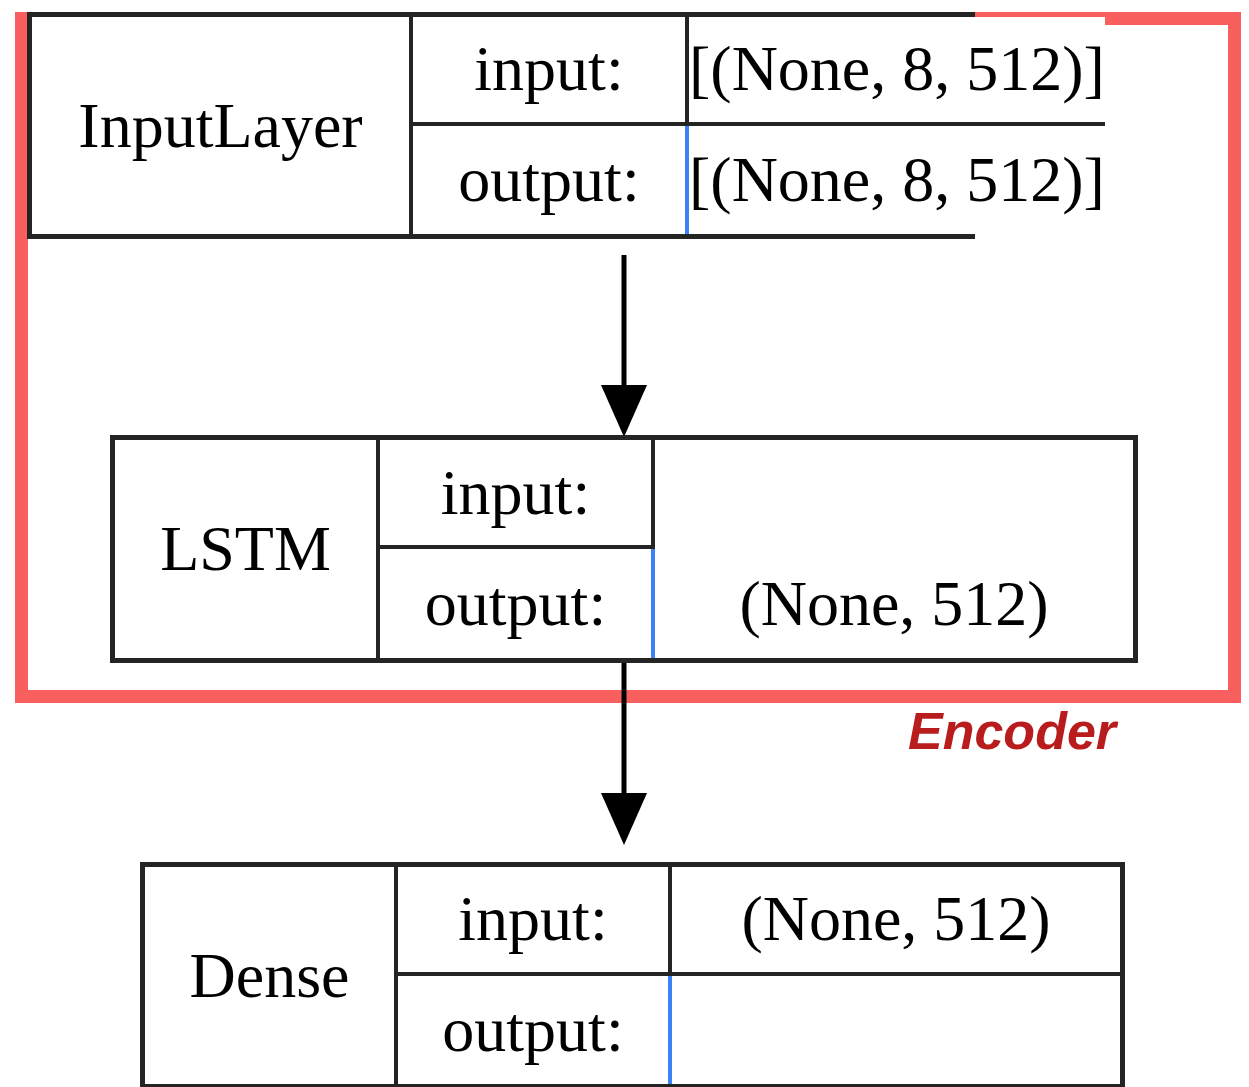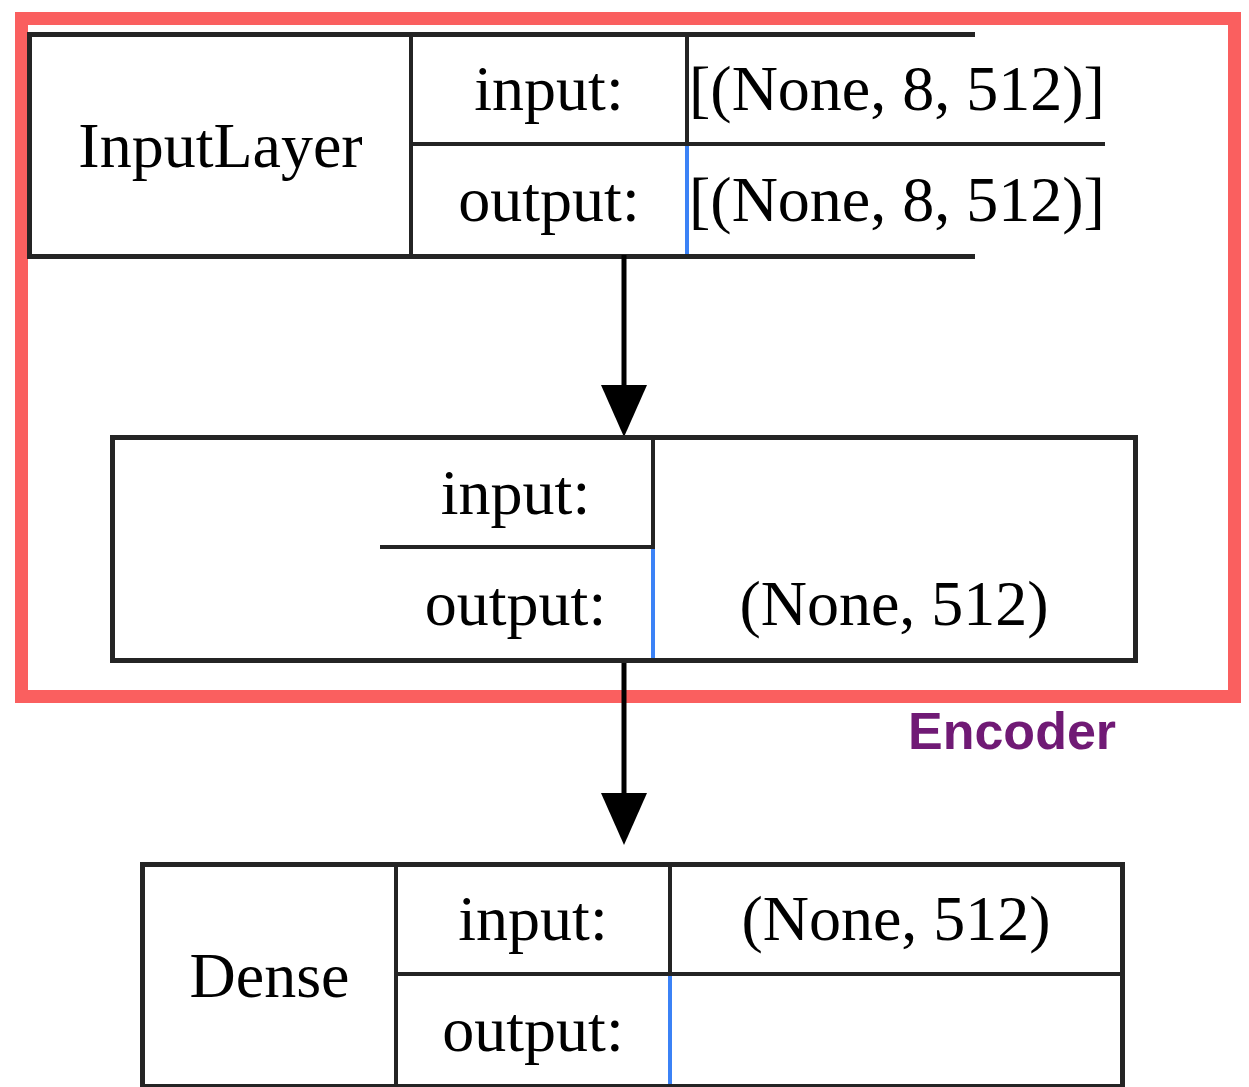--- a/index.html
+++ b/index.html
@@ -22,21 +22,22 @@
     box-sizing: border-box;
     background: transparent;
   }
   .encoder-label {
     position: absolute;
     left: 908px; top: 703px;
     width: 220px;
     font-family: "Liberation Sans", "DejaVu Sans", sans-serif;
     font-size: 52px;
     font-weight: bold;
-    color: #701a75;
+    font-style: italic;
+    color: #b91c1c;
     text-align: left;
     line-height: 1.1;
     white-space: nowrap;
   }
 
   
   .node {
     position: absolute;
     display: grid;
     grid-template-rows: 1fr 1fr;
@@ -53,21 +54,21 @@
     box-sizing: border-box;
     background: #ffffff;
   }
   .cell-name   { grid-column: 1; grid-row: 1 / span 2; border-right: 4px solid #242424; }
   .cell-ilabel { grid-column: 2; grid-row: 1; border-right: 4px solid #242424; border-bottom: 4px solid #242424; }
   .cell-ival   { grid-column: 3; grid-row: 1; border-bottom: 4px solid #242424; }
   .cell-olabel { grid-column: 2; grid-row: 2; border-right: 4px solid #3b82f6; }
   .cell-oval   { grid-column: 3; grid-row: 2; }
 
   #node-inputlayer {
-    left: 27px; top: 32px;
+    left: 27px; top: 12px;
     width: 948px; height: 227px;
     grid-template-columns: 381px 276px auto;
   }
   #node-lstm {
     left: 110px; top: 435px;
     width: 1028px; height: 228px;
     grid-template-columns: 265px 275px auto;
   }
   #node-dense {
     left: 140px; top: 843px;
@@ -115,20 +116,21 @@
     <div class="cell cell-olabel">output:</div>
     <div class="cell cell-oval">[(None, 8, 512)]</div>
   </div>
 
   <div class="arrow" id="arrow-1">
     <div class="shaft"></div>
     <div class="head"></div>
   </div>
 
   <div class="node" id="node-lstm">
+    <div class="cell cell-name">LSTM</div>
     <div class="cell cell-ilabel">input:</div>
     <div class="cell cell-olabel">output:</div>
     <div class="cell cell-oval">(None, 512)</div>
   </div>
 
   <div class="encoder-label">Encoder</div>
 
   <div class="arrow" id="arrow-2">
     <div class="shaft"></div>
     <div class="head"></div>

